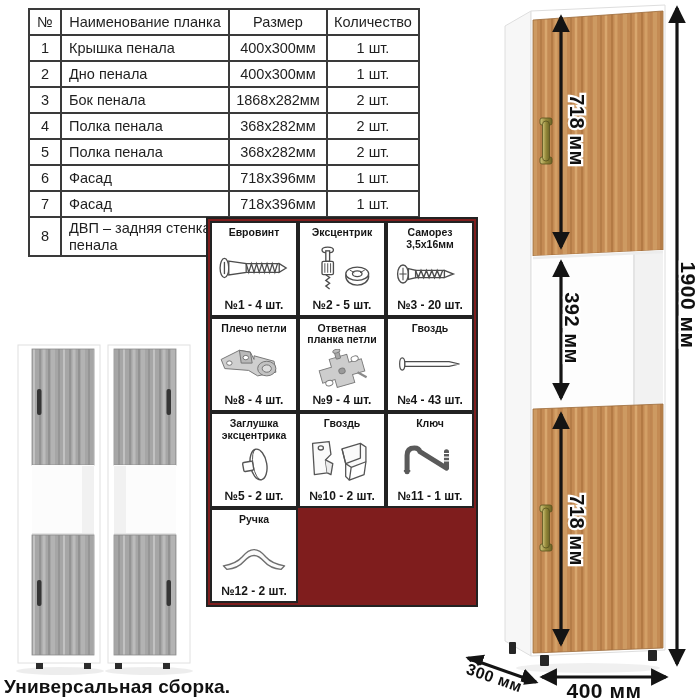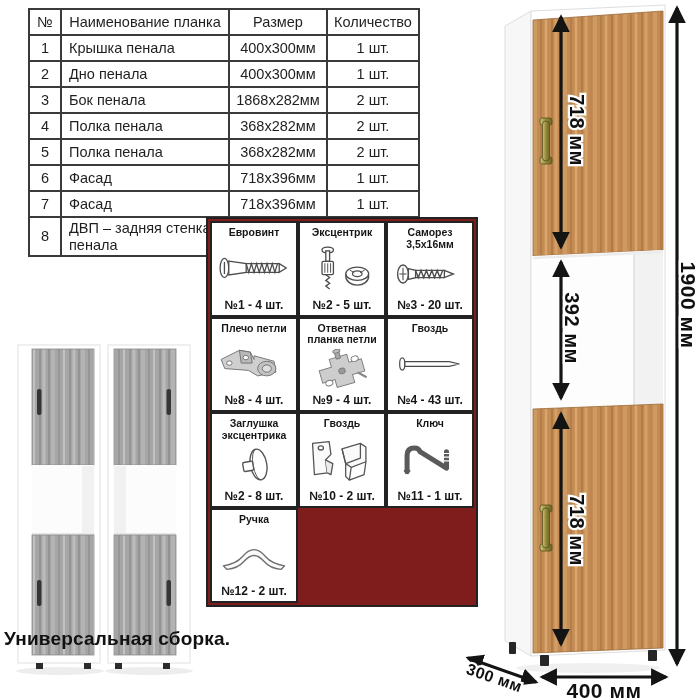--- a/index.html
+++ b/index.html
@@ -26,21 +26,21 @@
   .hw-count{font-weight:700;font-size:12px;color:#161616;white-space:nowrap;}
   .hw-icon{flex:1;display:flex;align-items:center;justify-content:center;width:100%;}
 
   
   .cab-right{position:absolute;left:430px;top:0;width:270px;height:700px;}
   .cab-pair{position:absolute;left:8px;top:335px;width:190px;height:345px;}
 
   .dim-label{font-family:"Liberation Sans",sans-serif;font-weight:700;fill:#101010;
              stroke:#ffffff;stroke-width:4.5px;paint-order:stroke;letter-spacing:.5px;}
 
-  .caption{position:absolute;left:4px;top:628px;font-size:19px;font-weight:700;
+  .caption{position:absolute;left:4px;top:676px;font-size:19px;font-weight:700;
            color:#111;letter-spacing:.2px;}
 </style>
 </head>
 <body>
 
 <div class="sheet">
 
   <table class="parts-table">
     <colgroup>
         <col class="col-num">
@@ -218,21 +218,21 @@
       <div class="hw-title">Заглушка эксцентрика</div>
       <div class="hw-icon">
         <svg width="80" height="42" viewBox="0 0 84 46">
           <g stroke="#555" stroke-width="1.5" fill="#fff" transform="rotate(-10 44 23)">
             <ellipse cx="47" cy="23" rx="9" ry="17"></ellipse>
             <path d="M47,6 a6,17 0 0 0 0,34" fill="none" stroke-width="1"></path>
             <rect x="30" y="18" width="11" height="10" rx="1.5"></rect>
           </g>
         </svg>
       </div>
-      <div class="hw-count">№2 - 8 шт.</div>
+      <div class="hw-count">№5 - 2 шт.</div>
     </div>
 
 
     <div class="hw-cell">
       <div class="hw-title">Гвоздь</div>
       <div class="hw-icon">
         <svg width="80" height="46" viewBox="0 0 84 50">
           <g stroke="#555" stroke-width="1.4" fill="#fafafa" stroke-linejoin="round">
             <path d="M10,8 L28,6 L30,20 L24,26 L26,40 L12,42 Z"></path>
             <ellipse cx="19" cy="13" rx="2.8" ry="2.2" fill="#fff"></ellipse>

